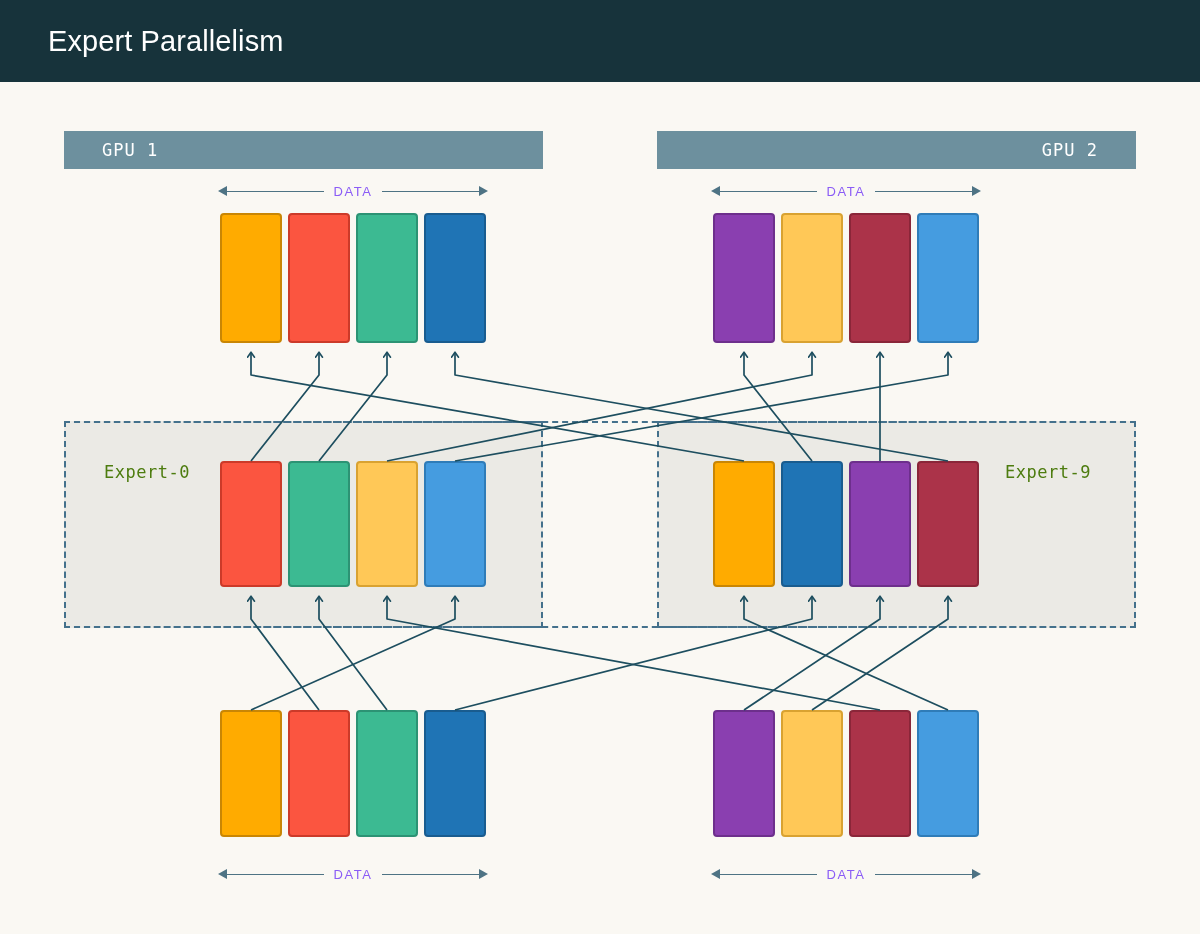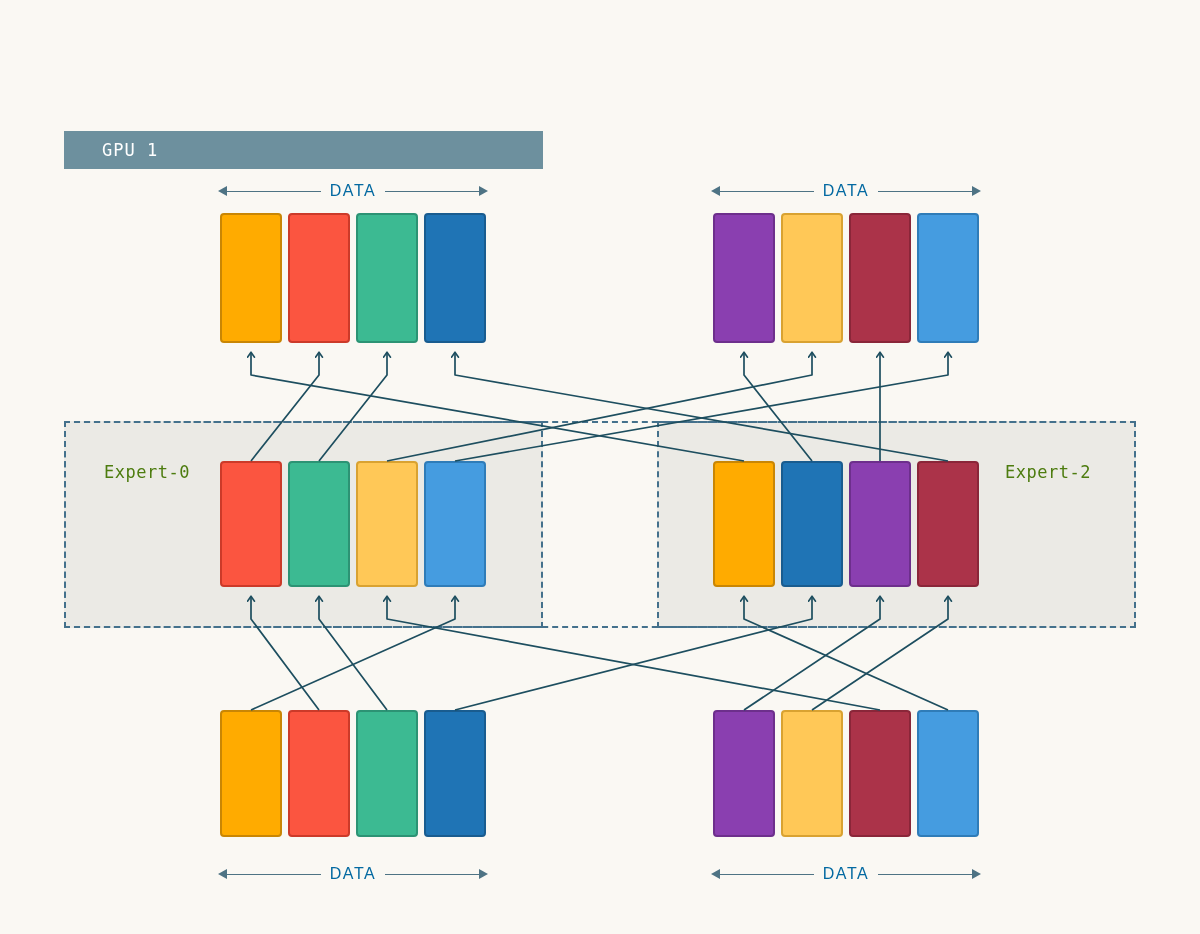--- a/index.html
+++ b/index.html
@@ -77,24 +77,24 @@
     border-right: 9px solid #4e7384;
   }
   .data-axis .cap-r {
     border-top: 5px solid transparent;
     border-bottom: 5px solid transparent;
     border-left: 9px solid #4e7384;
   }
   .data-axis .data-word {
     flex: 0 0 auto;
     padding: 0 9px;
-    font-size: 16px;
+    font-size: 13px;
     letter-spacing: 1.6px;
     font-family: "Liberation Sans", sans-serif;
-    color: #0369a1;
+    color: #8b5cf6;
   }
 
   
   #expert-outer {
     position: absolute;
     left: 64px; top: 421px;
     width: 1072px; height: 207px;
     border: 2px dashed #44718c;
     box-sizing: border-box;
     background: transparent;
@@ -139,23 +139,29 @@
     left: 0; top: 0;
     width: 1200px; height: 934px;
     pointer-events: none;
   }
 </style>
 </head>
 <body>
 
 <div id="page">
 
+  <div id="titlebar">
+    <div id="title-text">Expert Parallelism</div>
+  </div>
 
   <div id="gpu1-bar" class="gpu-bar">
     <span class="gpu-label">GPU 1</span>
+  </div>
+  <div id="gpu2-bar" class="gpu-bar">
+    <span class="gpu-label">GPU 2</span>
   </div>
 
   <div class="data-axis" style="left:218px; top:182px; width:270px;">
     <span class="cap cap-l"></span>
     <span class="line"></span>
     <span class="data-word">DATA</span>
     <span class="line"></span>
     <span class="cap cap-r"></span>
   </div>
 
@@ -164,21 +170,21 @@
     <span class="line"></span>
     <span class="data-word">DATA</span>
     <span class="line"></span>
     <span class="cap cap-r"></span>
   </div>
 
   <div id="expert0-box" class="expert-inner"></div>
   <div id="expert1-box" class="expert-inner"></div>
   <div id="expert-outer"></div>
   <div id="expert0-label" class="expert-label">Expert-0</div>
-  <div id="expert1-label" class="expert-label">Expert-2</div>
+  <div id="expert1-label" class="expert-label">Expert-9</div>
 
   <div id="token-layer">
       <div class="token row-top" style="left: 220px; background: rgb(255, 171, 0); border: 2px solid rgb(201, 134, 4);"></div>
       <div class="token row-top" style="left: 288px; background: rgb(251, 85, 64); border: 2px solid rgb(204, 58, 41);"></div>
       <div class="token row-top" style="left: 356px; background: rgb(60, 186, 146); border: 2px solid rgb(44, 147, 116);"></div>
       <div class="token row-top" style="left: 424px; background: rgb(31, 116, 181); border: 2px solid rgb(25, 92, 143);"></div>
       <div class="token row-top" style="left: 713px; background: rgb(138, 63, 176); border: 2px solid rgb(109, 47, 140);"></div>
       <div class="token row-top" style="left: 781px; background: rgb(255, 200, 87); border: 2px solid rgb(217, 162, 49);"></div>
       <div class="token row-top" style="left: 849px; background: rgb(171, 51, 73); border: 2px solid rgb(138, 38, 57);"></div>
       <div class="token row-top" style="left: 917px; background: rgb(69, 156, 224); border: 2px solid rgb(47, 124, 184);"></div>

